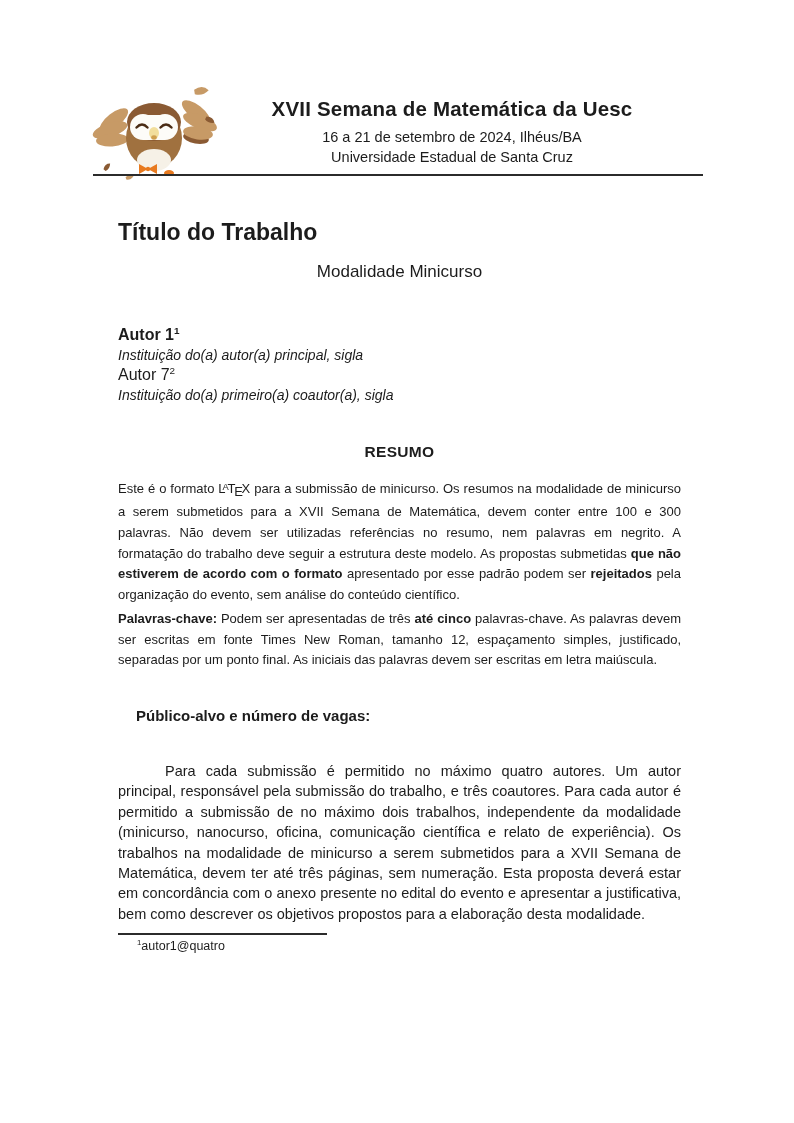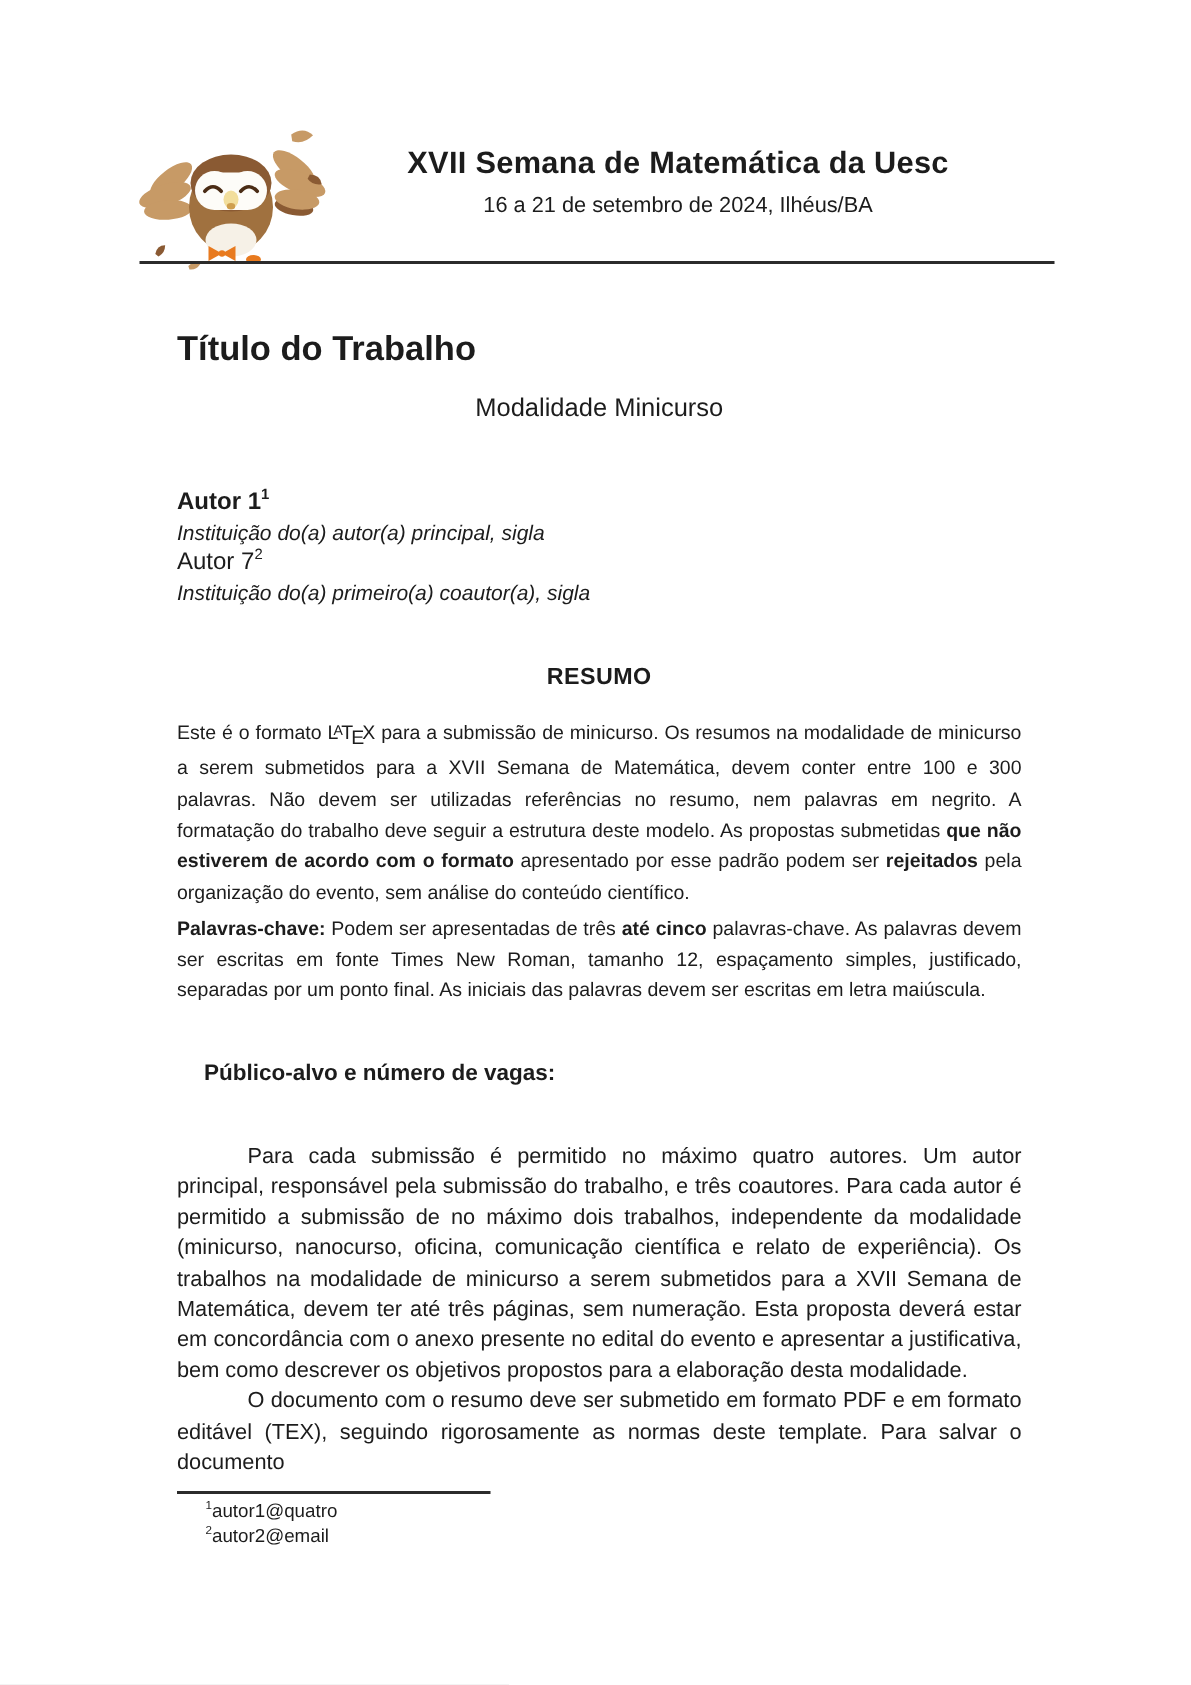--- a/index.html
+++ b/index.html
@@ -104,20 +104,21 @@
       </g>
       <g transform="translate(36,92) rotate(8) scale(0.55)">
         <path d="M0,6 Q6,-2 14,2 Q10,10 2,10 Z" fill="var(--leaf-light)"></path>
       </g>
     </svg>
 
     <div class="header-text">
       <div class="event-title">XVII Semana de Matemática da Uesc</div>
       <div class="event-sub">
         <div>16 a 21 de setembro de 2024, Ilhéus/BA</div>
+        <div>Universidade Estadual de Santa Cruz</div>
       </div>
     </div>
     <div class="header-rule"></div>
   </div>
 
   <div class="doc-title">Título do Trabalho</div>
   <div class="doc-modality">Modalidade Minicurso</div>
 
   <div class="authors">
     <div>
@@ -132,19 +133,17 @@
 
   <div class="sec-heading abstract-h">RESUMO</div>
   <p class="para abstract-p"><span>Este é o formato </span><span>L</span><span class="latex-a">A</span><span>T</span><span class="latex-e">E</span><span>X</span><span> para a submissão de minicurso. Os resumos na modalidade de minicurso a serem submetidos para a XVII Semana de Matemática, devem conter entre 100 e 300 palavras. Não devem ser utilizadas referências no resumo, nem palavras em negrito. A formatação do trabalho deve seguir a estrutura deste modelo. As propostas submetidas </span><span style="font-weight: bold;">que não estiverem de acordo com o formato</span><span> apresentado por esse padrão podem ser </span><span style="font-weight: bold;">rejeitados</span><span> pela organização do evento, sem análise do conteúdo científico.</span></p>
 
   <p class="para keywords-p"><span style="font-weight: bold;">Palavras-chave:</span><span> Podem ser apresentadas de três </span><span style="font-weight: bold;">até cinco</span><span> palavras-chave. As palavras devem ser escritas em fonte Times New Roman, tamanho 12, espaçamento simples, justificado, separadas por um ponto final. As iniciais das palavras devem ser escritas em letra maiúscula.</span></p>
 
   <div class="audience">Público-alvo e número de vagas:</div>
 
   <div class="bottom-flow">
     <p><span>Para cada submissão é permitido no máximo quatro autores. Um autor principal, responsável pela submissão do trabalho, e três coautores. Para cada autor é permitido a submissão de no máximo dois trabalhos, independente da modalidade (minicurso, nanocurso, oficina, comunicação científica e relato de experiência). Os trabalhos na modalidade de minicurso a serem submetidos para a XVII Semana de Matemática, devem ter até três páginas, sem numeração. Esta proposta deverá estar em concordância com o anexo presente no edital do evento e apresentar a justificativa, bem como descrever os objetivos propostos para a elaboração desta modalidade.</span></p>
-    <p><span>O documento com o resumo deve ser submetido em formato PDF e em formato editável (TEX), seguindo rigorosamente as normas deste template. Para salvar o documento</span></p>
     <div class="footnote-rule"></div>
     <div class="footnote"><sup>1</sup><span>autor1@quatro</span></div>
-    <div class="footnote"><sup>2</sup><span>autor2@email</span></div>
   </div>
 
 </div>
 
 </body></html>

